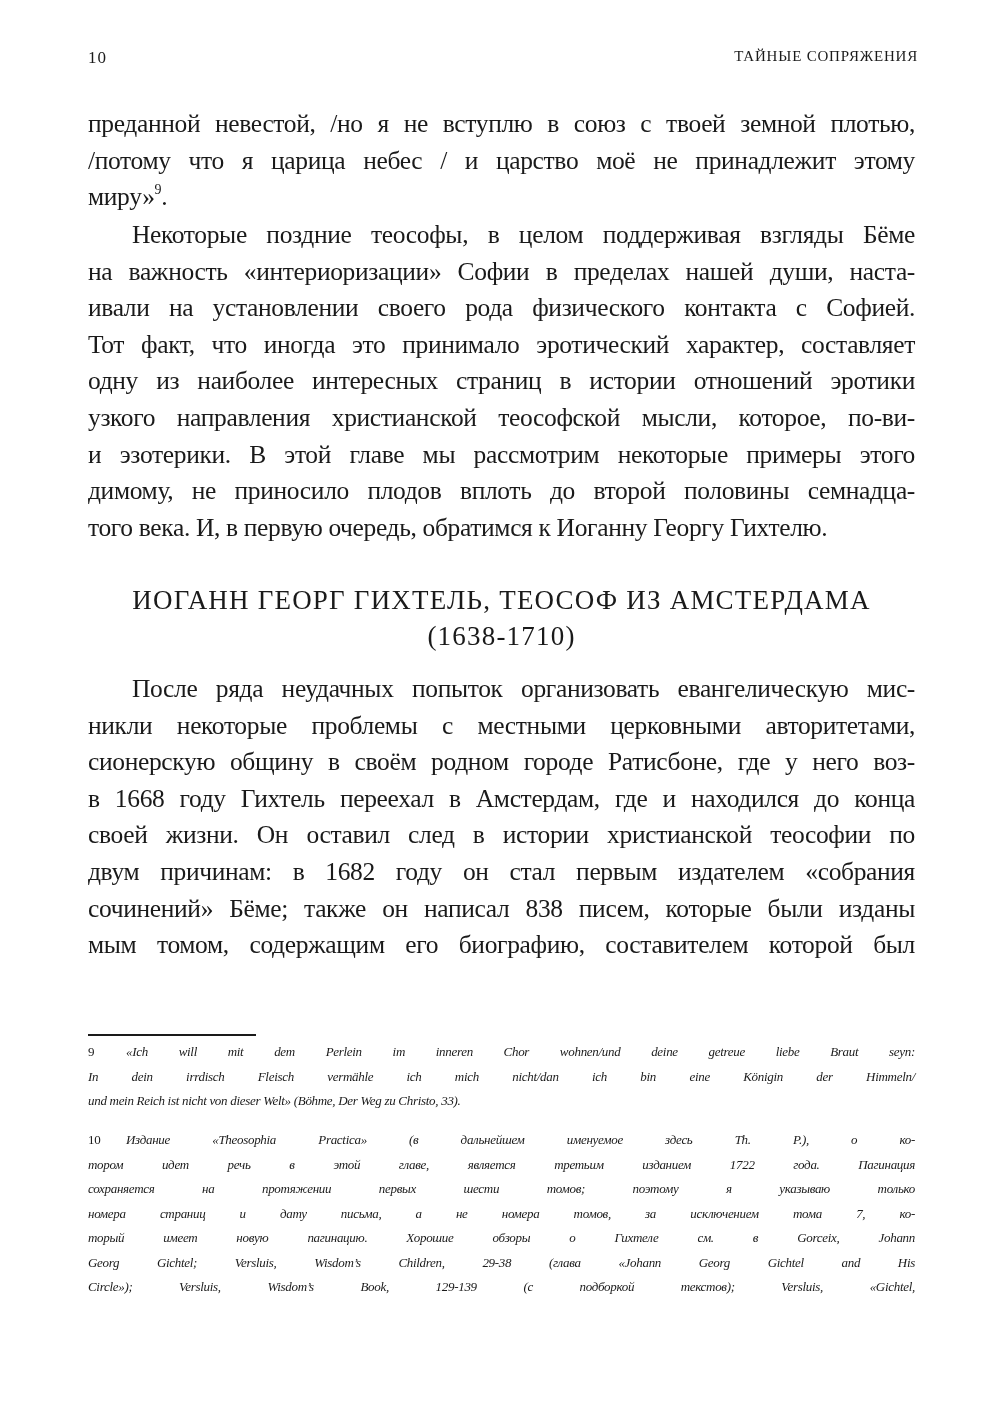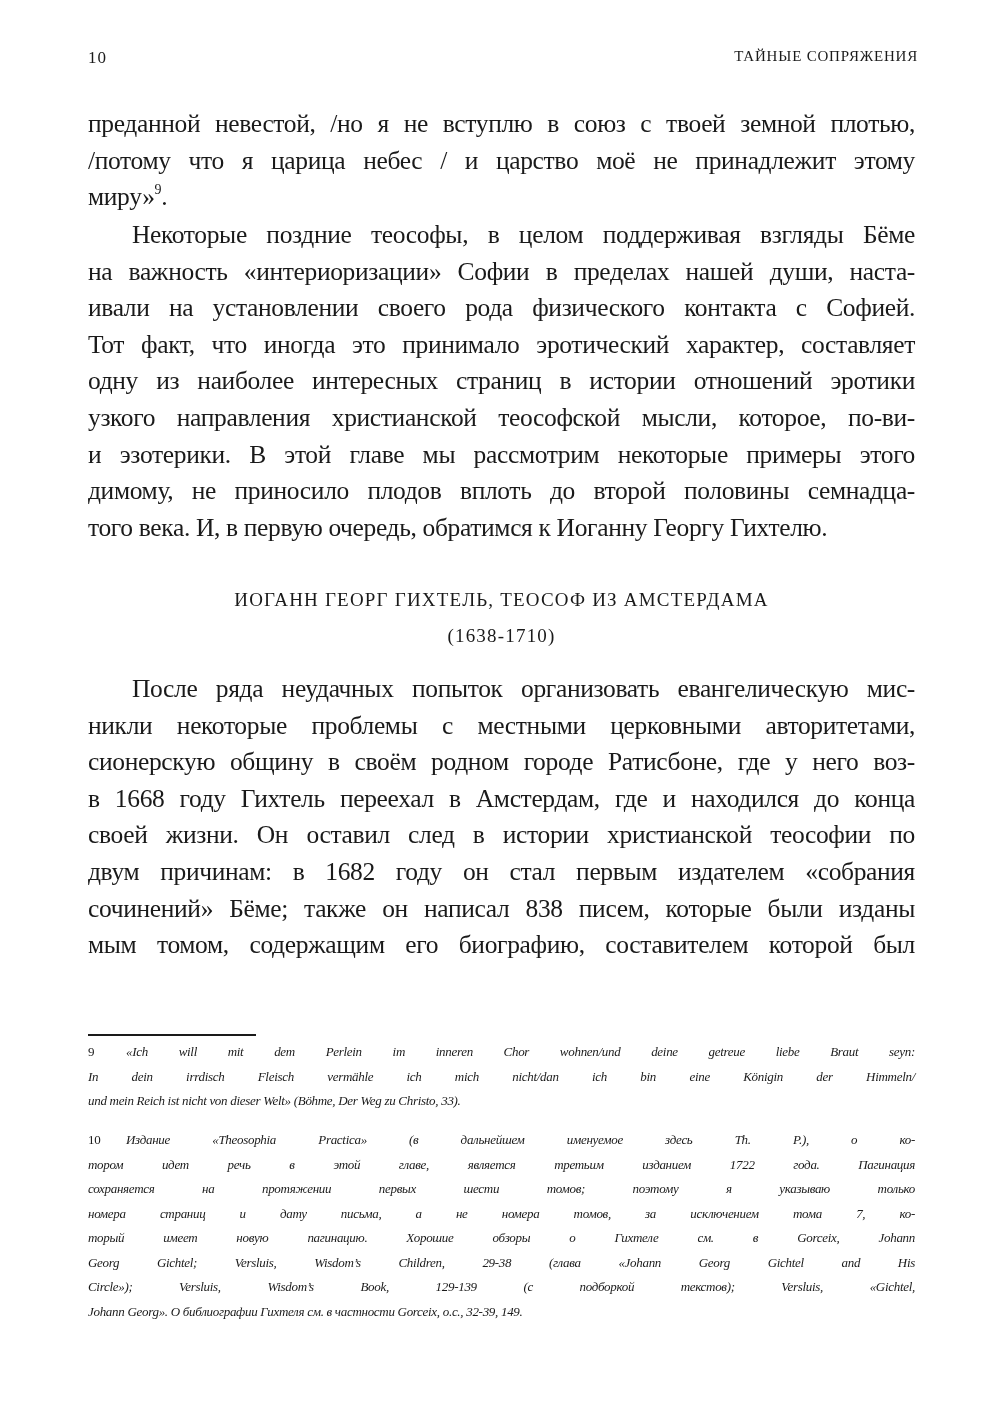--- a/index.html
+++ b/index.html
@@ -7,21 +7,21 @@
          font-family: "Liberation Serif", "DejaVu Serif", serif; }
   .header { position: absolute; top: 48px; left: 88px; right: 82px; height: 24px; }
   .page-num { position: absolute; left: 0; top: 0; font-size: 17px; letter-spacing: 1px; }
   .running-title { position: absolute; right: 0; top: 0; font-size: 15px; letter-spacing: 0.8px; }
   .main { position: absolute; left: 88px; width: 827px; }
   .line { height: 36.6px; line-height: 36.6px; font-size: 25.5px; white-space: nowrap;
           text-align: justify; text-align-last: justify; letter-spacing: -0.35px; }
   .line.last { text-align-last: left; }
   .line.indent { padding-left: 44px; }
   sup { font-size: 14px; line-height: 0; vertical-align: 11px; }
-  .h2 { position: absolute; left: 88px; width: 827px; text-align: center; font-size: 19px;
+  .h2 { position: absolute; left: 88px; width: 827px; text-align: center; font-size: 27px;
         letter-spacing: 1.2px; line-height: 36px; }
   .fn-rule { position: absolute; left: 88px; top: 1034px; width: 168px; height: 2px; background: #1a1a1a; }
   .fn { position: absolute; left: 88px; width: 827px; font-style: italic; }
   .fn .fline { height: 24.5px; line-height: 24.5px; font-size: 13px; white-space: nowrap;
                text-align: justify; text-align-last: justify; letter-spacing: -0.3px; }
   .fn .fline.last { text-align-last: left; }
   .fn-num { font-style: normal; display: inline-block; width: 38px; }
 </style>
 </head>
 <body>
@@ -74,14 +74,13 @@
 </div>
 
 <div class="fn" style="top:1128px;">
   <div class="fline"><span class="fn-num">10</span><span>Издание «Theosophia Practica» (в дальнейшем именуемое здесь Th. P.), о ко-</span></div>
   <div class="fline">тором идет речь в этой главе, является третьим изданием 1722 года. Пагинация</div>
   <div class="fline">сохраняется на протяжении первых шести томов; поэтому я указываю только</div>
   <div class="fline">номера страниц и дату письма, а не номера томов, за исключением тома 7, ко-</div>
   <div class="fline">торый имеет новую пагинацию. Хорошие обзоры о Гихтеле см. в Gorceix, Johann</div>
   <div class="fline">Georg Gichtel; Versluis, Wisdom’s Children, 29-38 (глава «Johann Georg Gichtel and His</div>
   <div class="fline">Circle»); Versluis, Wisdom’s Book, 129-139 (с подборкой текстов); Versluis, «Gichtel,</div>
-  <div class="fline last">Johann Georg». О библиографии Гихтеля см. в частности Gorceix, o.c., 32-39, 149.</div>
 </div>
 
 </body></html>

